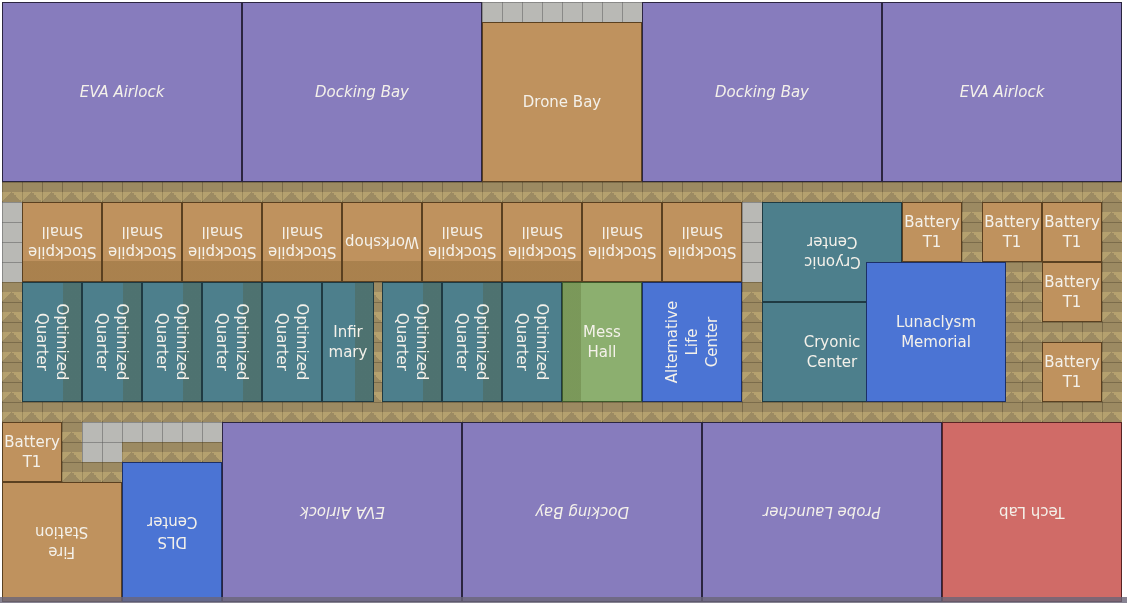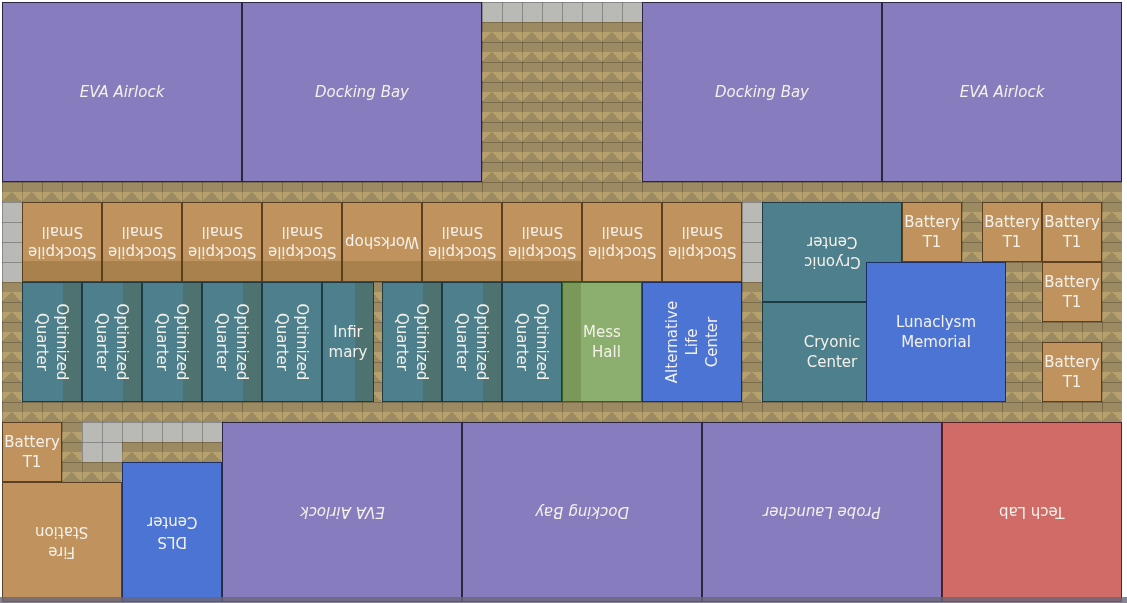--- a/index.html
+++ b/index.html
@@ -26,37 +26,38 @@
   .purple { background:#877cbd;font-style:italic; }
   .orange { background:#bf925e; border-color:#5a4020; }
   .teal   { background:#4d7f8c; border-color:#1f3a42; }
   .blue   { background:#4b74d4; border-color:#1c2f66; }
   .green  { background:#8caf6f; border-color:#3d5a2a; }
   .red    { background:#d06b67; border-color:#5a2424; }
   .flip span { transform:rotate(180deg); }
   .rot90 span { transform:rotate(90deg); white-space:pre; }
   .rotm90 span { transform:rotate(-90deg); white-space:pre; }
   .shade-r { background-image:linear-gradient(to left, rgba(80,90,60,0.35) 0, rgba(80,90,60,0.35) 18px, transparent 18px); }
-  .shade-l { background-image:linear-gradient(to right, rgba(90,110,50,0.35) 0, rgba(90,110,50,0.35) 18px, transparent 18px);text-align:right; }
+  .shade-l { background-image:linear-gradient(to right, rgba(90,110,50,0.35) 0, rgba(90,110,50,0.35) 18px, transparent 18px); }
   .shade-b { background-image:linear-gradient(to top, rgba(120,90,40,0.3) 0, rgba(120,90,40,0.3) 20px, transparent 20px); }
   #bottom-bar { position:absolute; left:0; top:597px; width:1127px; height:6px; background:#6a6578; opacity:0.8; }
 </style>
 </head>
 <body>
 
 <div id="map">
 
   <div class="tile-gray" style="left:480px;top:0;width:160px;height:20px;"></div>
   <div class="tile-gray" style="left:0;top:200px;width:20px;height:80px;"></div>
   <div class="tile-gray" style="left:740px;top:200px;width:20px;height:80px;"></div>
   <div class="tile-gray" style="left:80px;top:420px;width:140px;height:20px;"></div>
   <div class="tile-gray" style="left:80px;top:440px;width:40px;height:20px;"></div>
 
   <div class="room purple" style="left:0;top:0;width:240px;height:180px;"><span>EVA Airlock</span></div>
   <div class="room purple" style="left:240px;top:0;width:240px;height:180px;"><span>Docking Bay</span></div>
+  <div class="room orange" style="left:480px;top:20px;width:160px;height:160px;"><span>Drone Bay</span></div>
   <div class="room purple" style="left:640px;top:0;width:240px;height:180px;"><span>Docking Bay</span></div>
   <div class="room purple" style="left:880px;top:0;width:240px;height:180px;"><span>EVA Airlock</span></div>
 
   <div class="room orange flip shade-b" style="left:20px;top:200px;width:80px;height:80px;"><span>Stockpile
 Small</span></div>
   <div class="room orange flip shade-b" style="left:100px;top:200px;width:80px;height:80px;"><span>Stockpile
 Small</span></div>
   <div class="room orange flip shade-b" style="left:180px;top:200px;width:80px;height:80px;"><span>Stockpile
 Small</span></div>
   <div class="room orange flip shade-b" style="left:260px;top:200px;width:80px;height:80px;"><span>Stockpile

